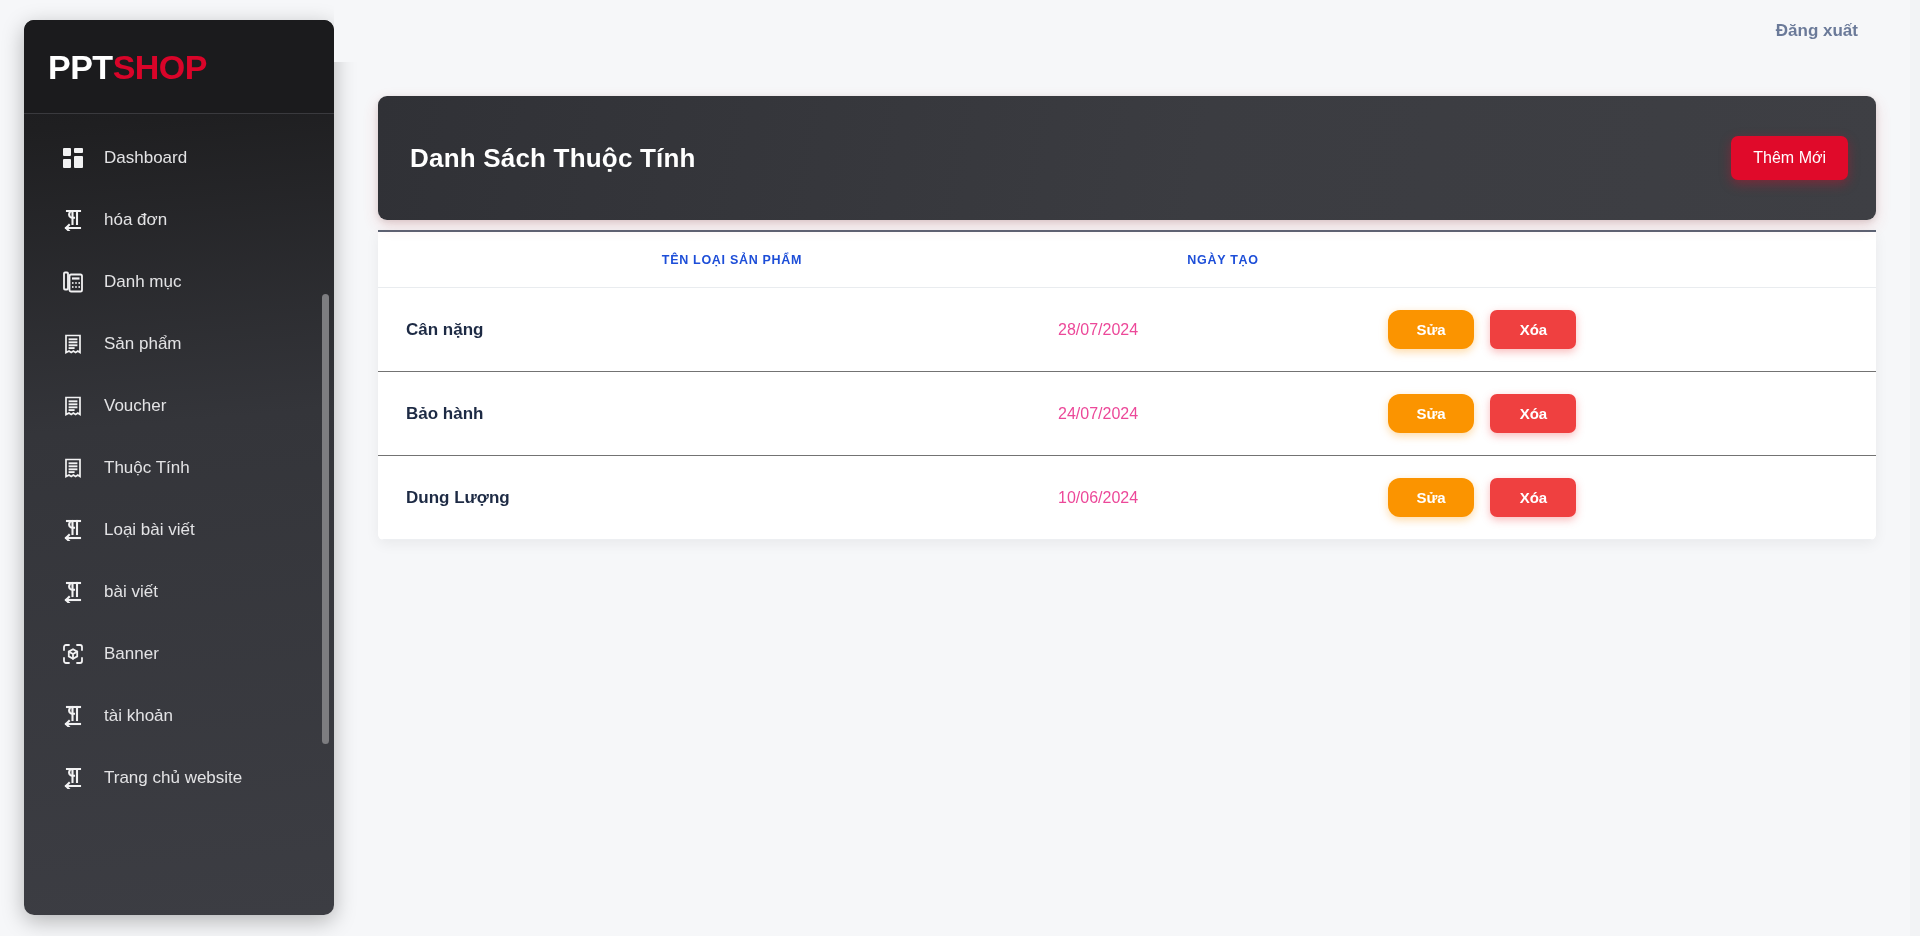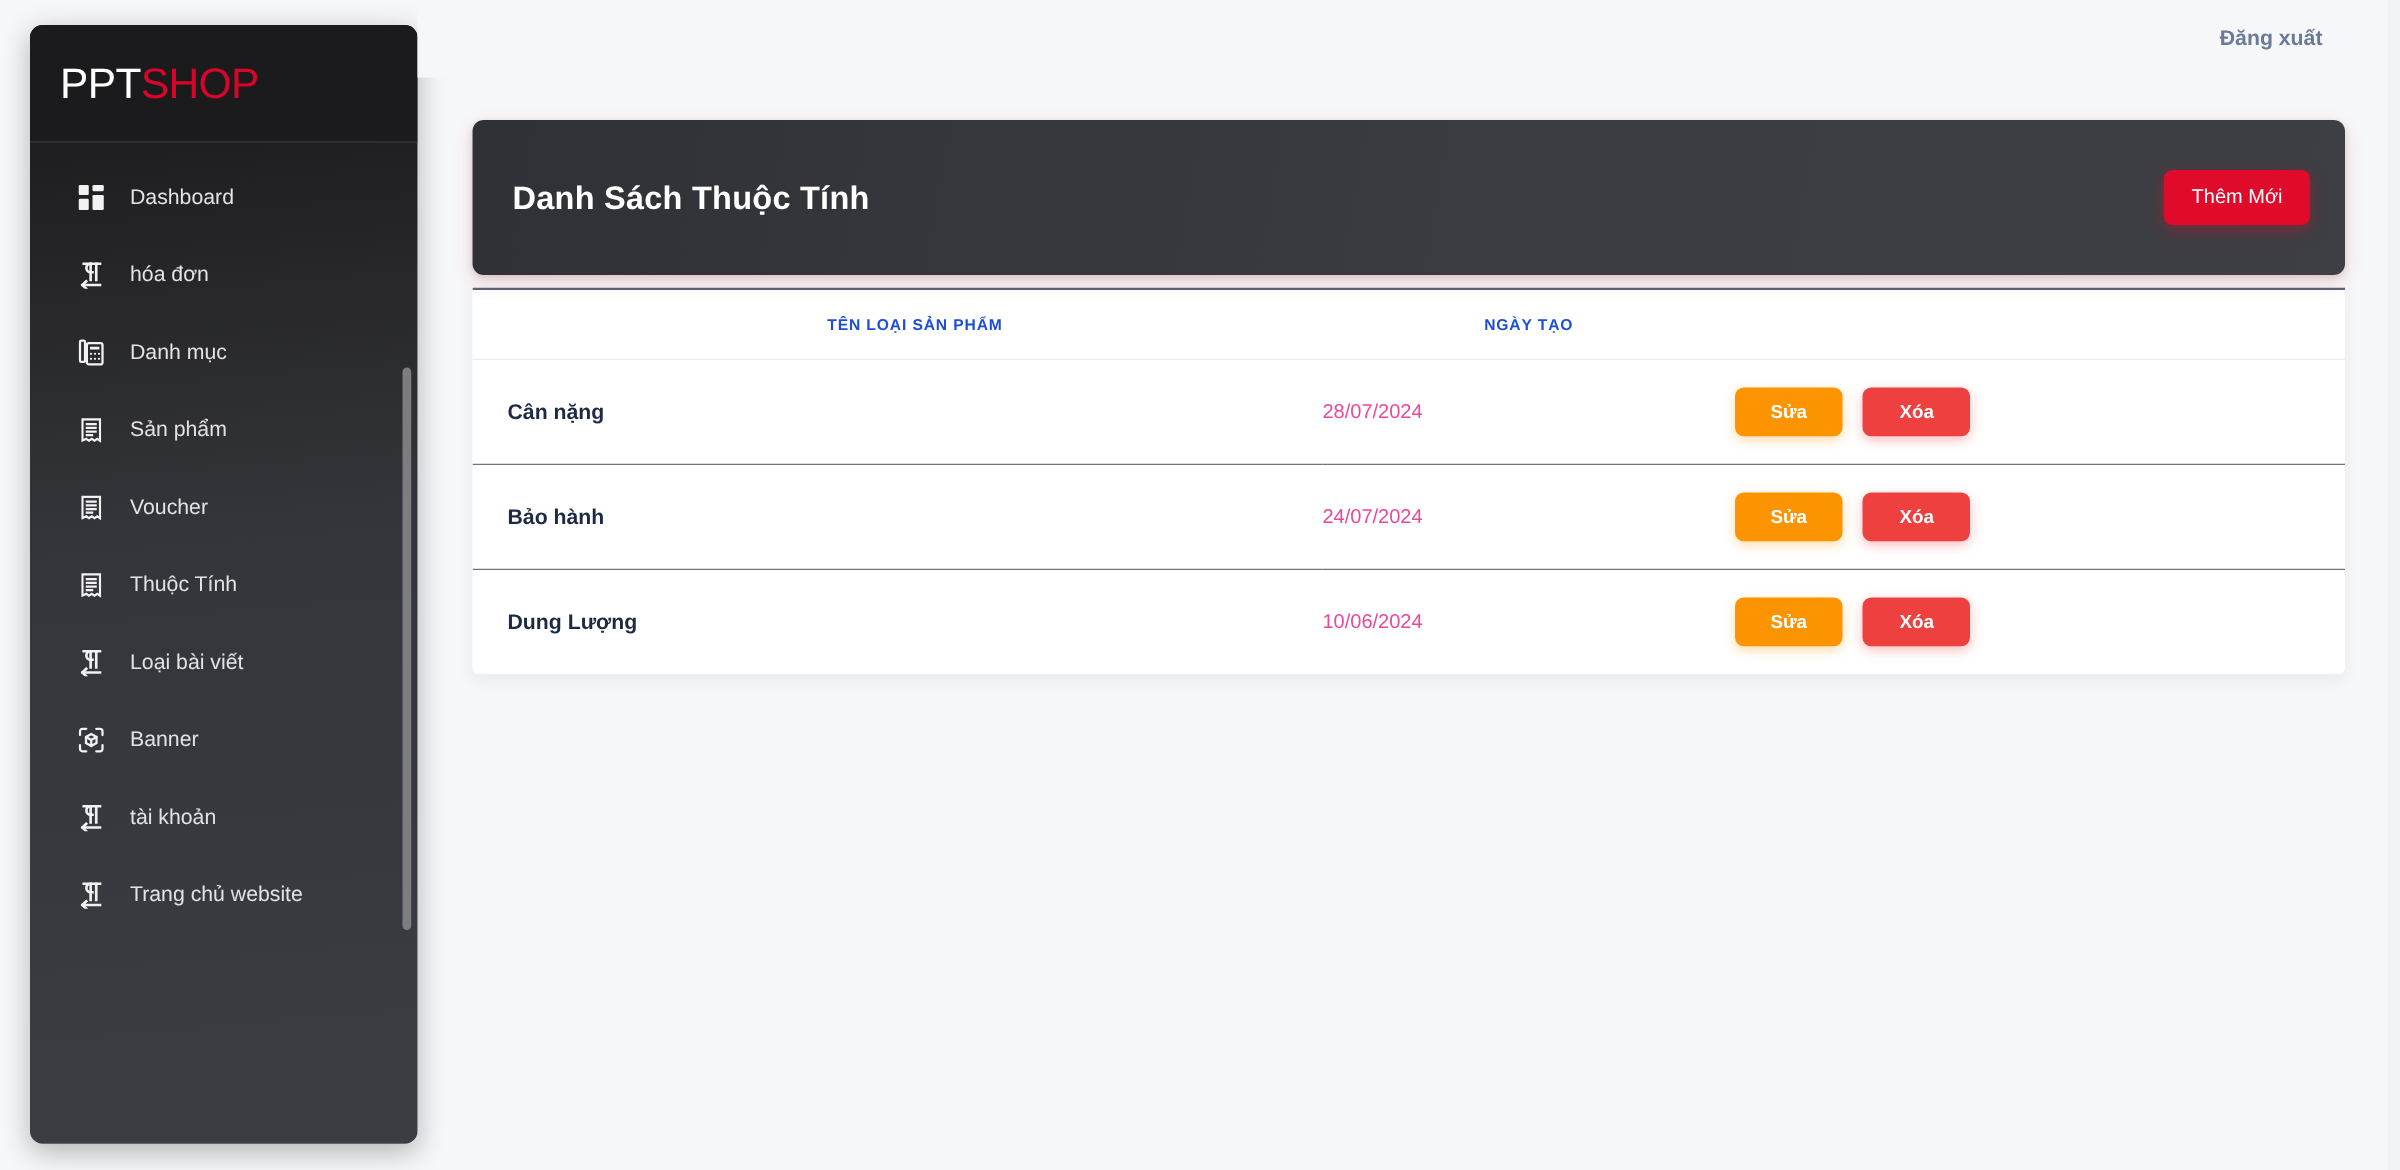--- a/index.html
+++ b/index.html
@@ -32,21 +32,21 @@
   #sidebar-logo {
     height: 94px;
     display: flex;
     align-items: center;
     padding-left: 24px;
     border-bottom: 1px solid #3a3a3e;
     background: #1b1b1d;
   }
   .logo-text {
     font-size: 34px;
-    font-weight: normal;
+    font-weight: bold;
     letter-spacing: -0.5px;
     line-height: 1;
   }
   .logo-ppt { color: #ffffff; }
   .logo-shop { color: #d90429; }
 
   #sidebar-nav {
     padding-top: 24px;
     position: relative;
     height: calc(100% - 94px);
@@ -216,20 +216,21 @@
     padding: 11px 0;
     width: 86px;
     text-align: center;
     cursor: pointer;
     font-family: "Liberation Sans", sans-serif;
   }
   .btn-edit {
     background: #fb9400;
     box-shadow: 0 3px 9px rgba(251, 148, 0, 0.35);
     margin-right: 12px;
+    border-radius: 12px;
   }
   .btn-delete {
     background: #ef4040;
     box-shadow: 0 3px 9px rgba(239, 64, 64, 0.35);
   }
 
   
   #page-scrollbar {
     position: absolute;
     right: 0;
@@ -340,20 +341,33 @@
           <path d="M10.5 2 V15"></path>
           <path d="M15 2 V15"></path>
           <path d="M10.5 2 a3.4 3.4 0 0 0 0 6.8 H12"></path>
           <path d="M4 19 H18"></path>
           <path d="M4 19 l3 -3 M4 19 l3 3"></path>
         </svg>
       </span>
       <span class="nav-label">Loại bài viết</span>
     </a>
 
+    <a class="nav-item" href="#">
+      <span class="nav-icon">
+        <svg width="22" height="22" viewBox="0 0 22 22" fill="none" stroke="currentColor" stroke-width="2.1" stroke-linecap="square">
+          <path d="M5 2 H18"></path>
+          <path d="M10.5 2 V15"></path>
+          <path d="M15 2 V15"></path>
+          <path d="M10.5 2 a3.4 3.4 0 0 0 0 6.8 H12"></path>
+          <path d="M4 19 H18"></path>
+          <path d="M4 19 l3 -3 M4 19 l3 3"></path>
+        </svg>
+      </span>
+      <span class="nav-label">bài viết</span>
+    </a>
 
     <a class="nav-item" href="#">
       <span class="nav-icon">
         <svg width="22" height="22" viewBox="0 0 22 22" fill="none" stroke="currentColor" stroke-width="1.8" stroke-linecap="round">
           <path d="M2 7 V4 a2 2 0 0 1 2 -2 H7"></path>
           <path d="M15 2 H18 a2 2 0 0 1 2 2 V7"></path>
           <path d="M20 15 V18 a2 2 0 0 1 -2 2 H15"></path>
           <path d="M7 20 H4 a2 2 0 0 1 -2 -2 V15"></path>
           <path d="M11 6.2 L15.2 8.6 V13.4 L11 15.8 L6.8 13.4 V8.6 Z"></path>
           <path d="M11 11 L15.2 8.6 M11 11 L6.8 8.6 M11 11 V15.8"></path>

